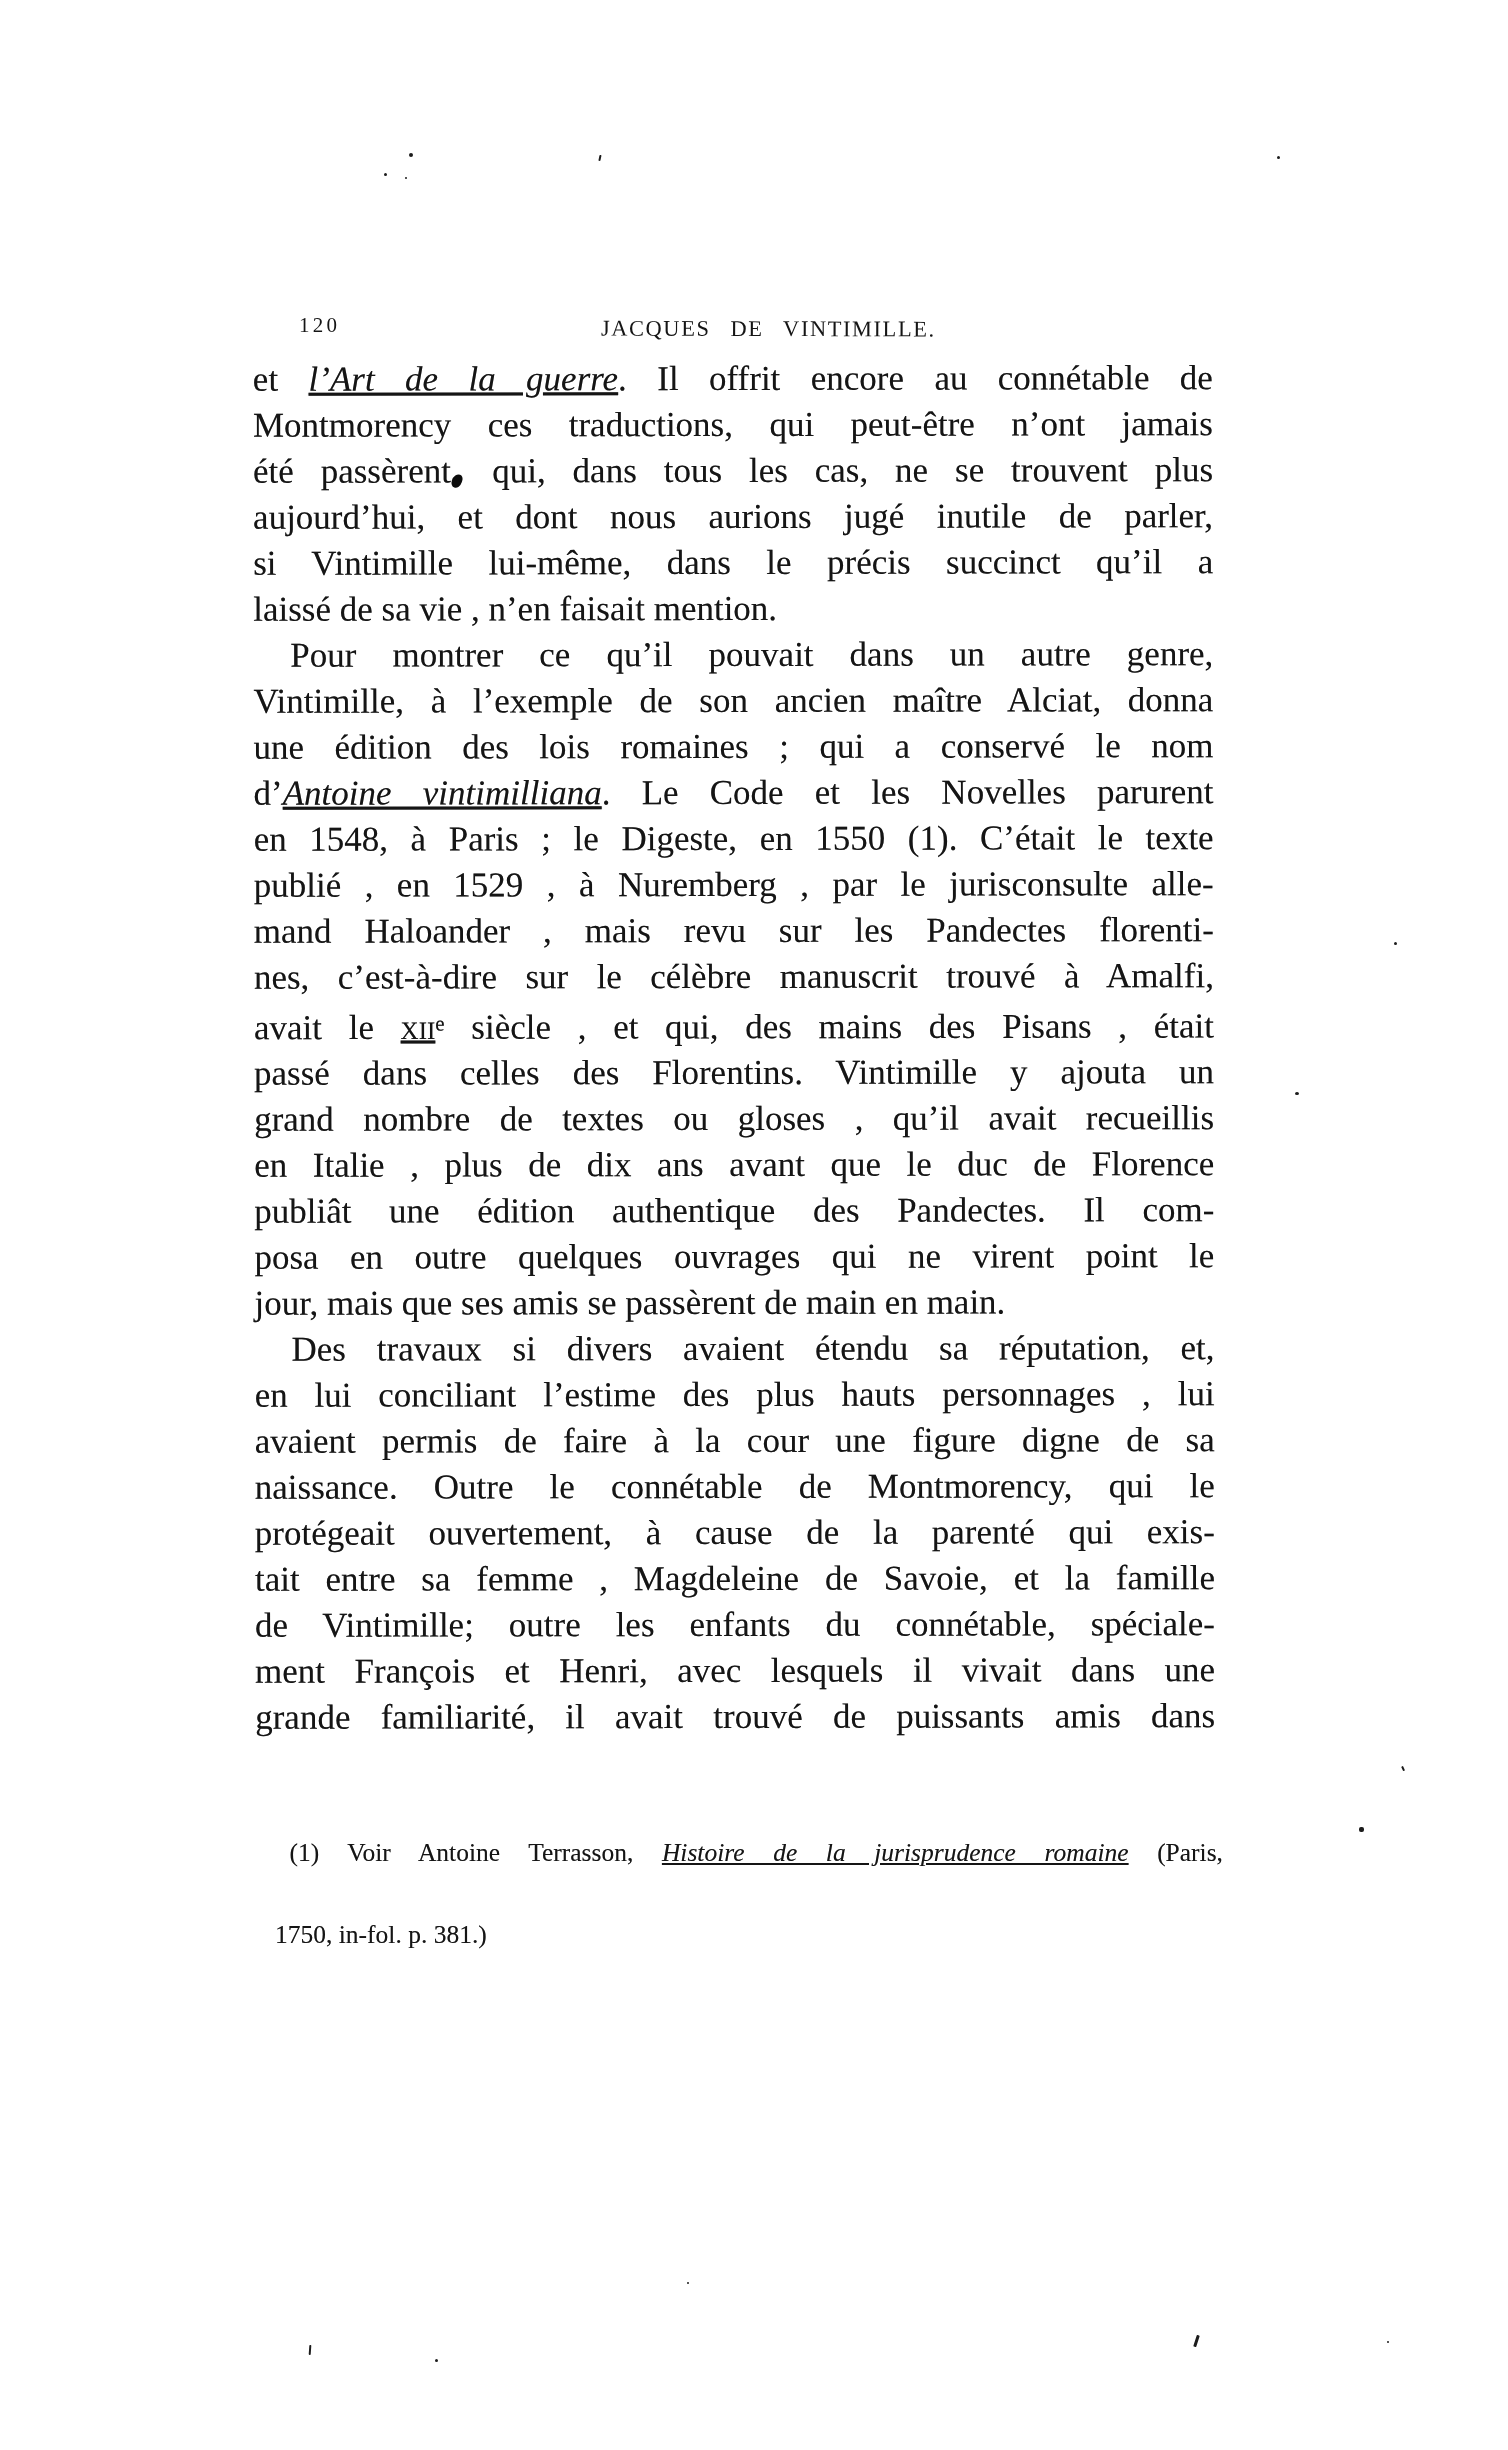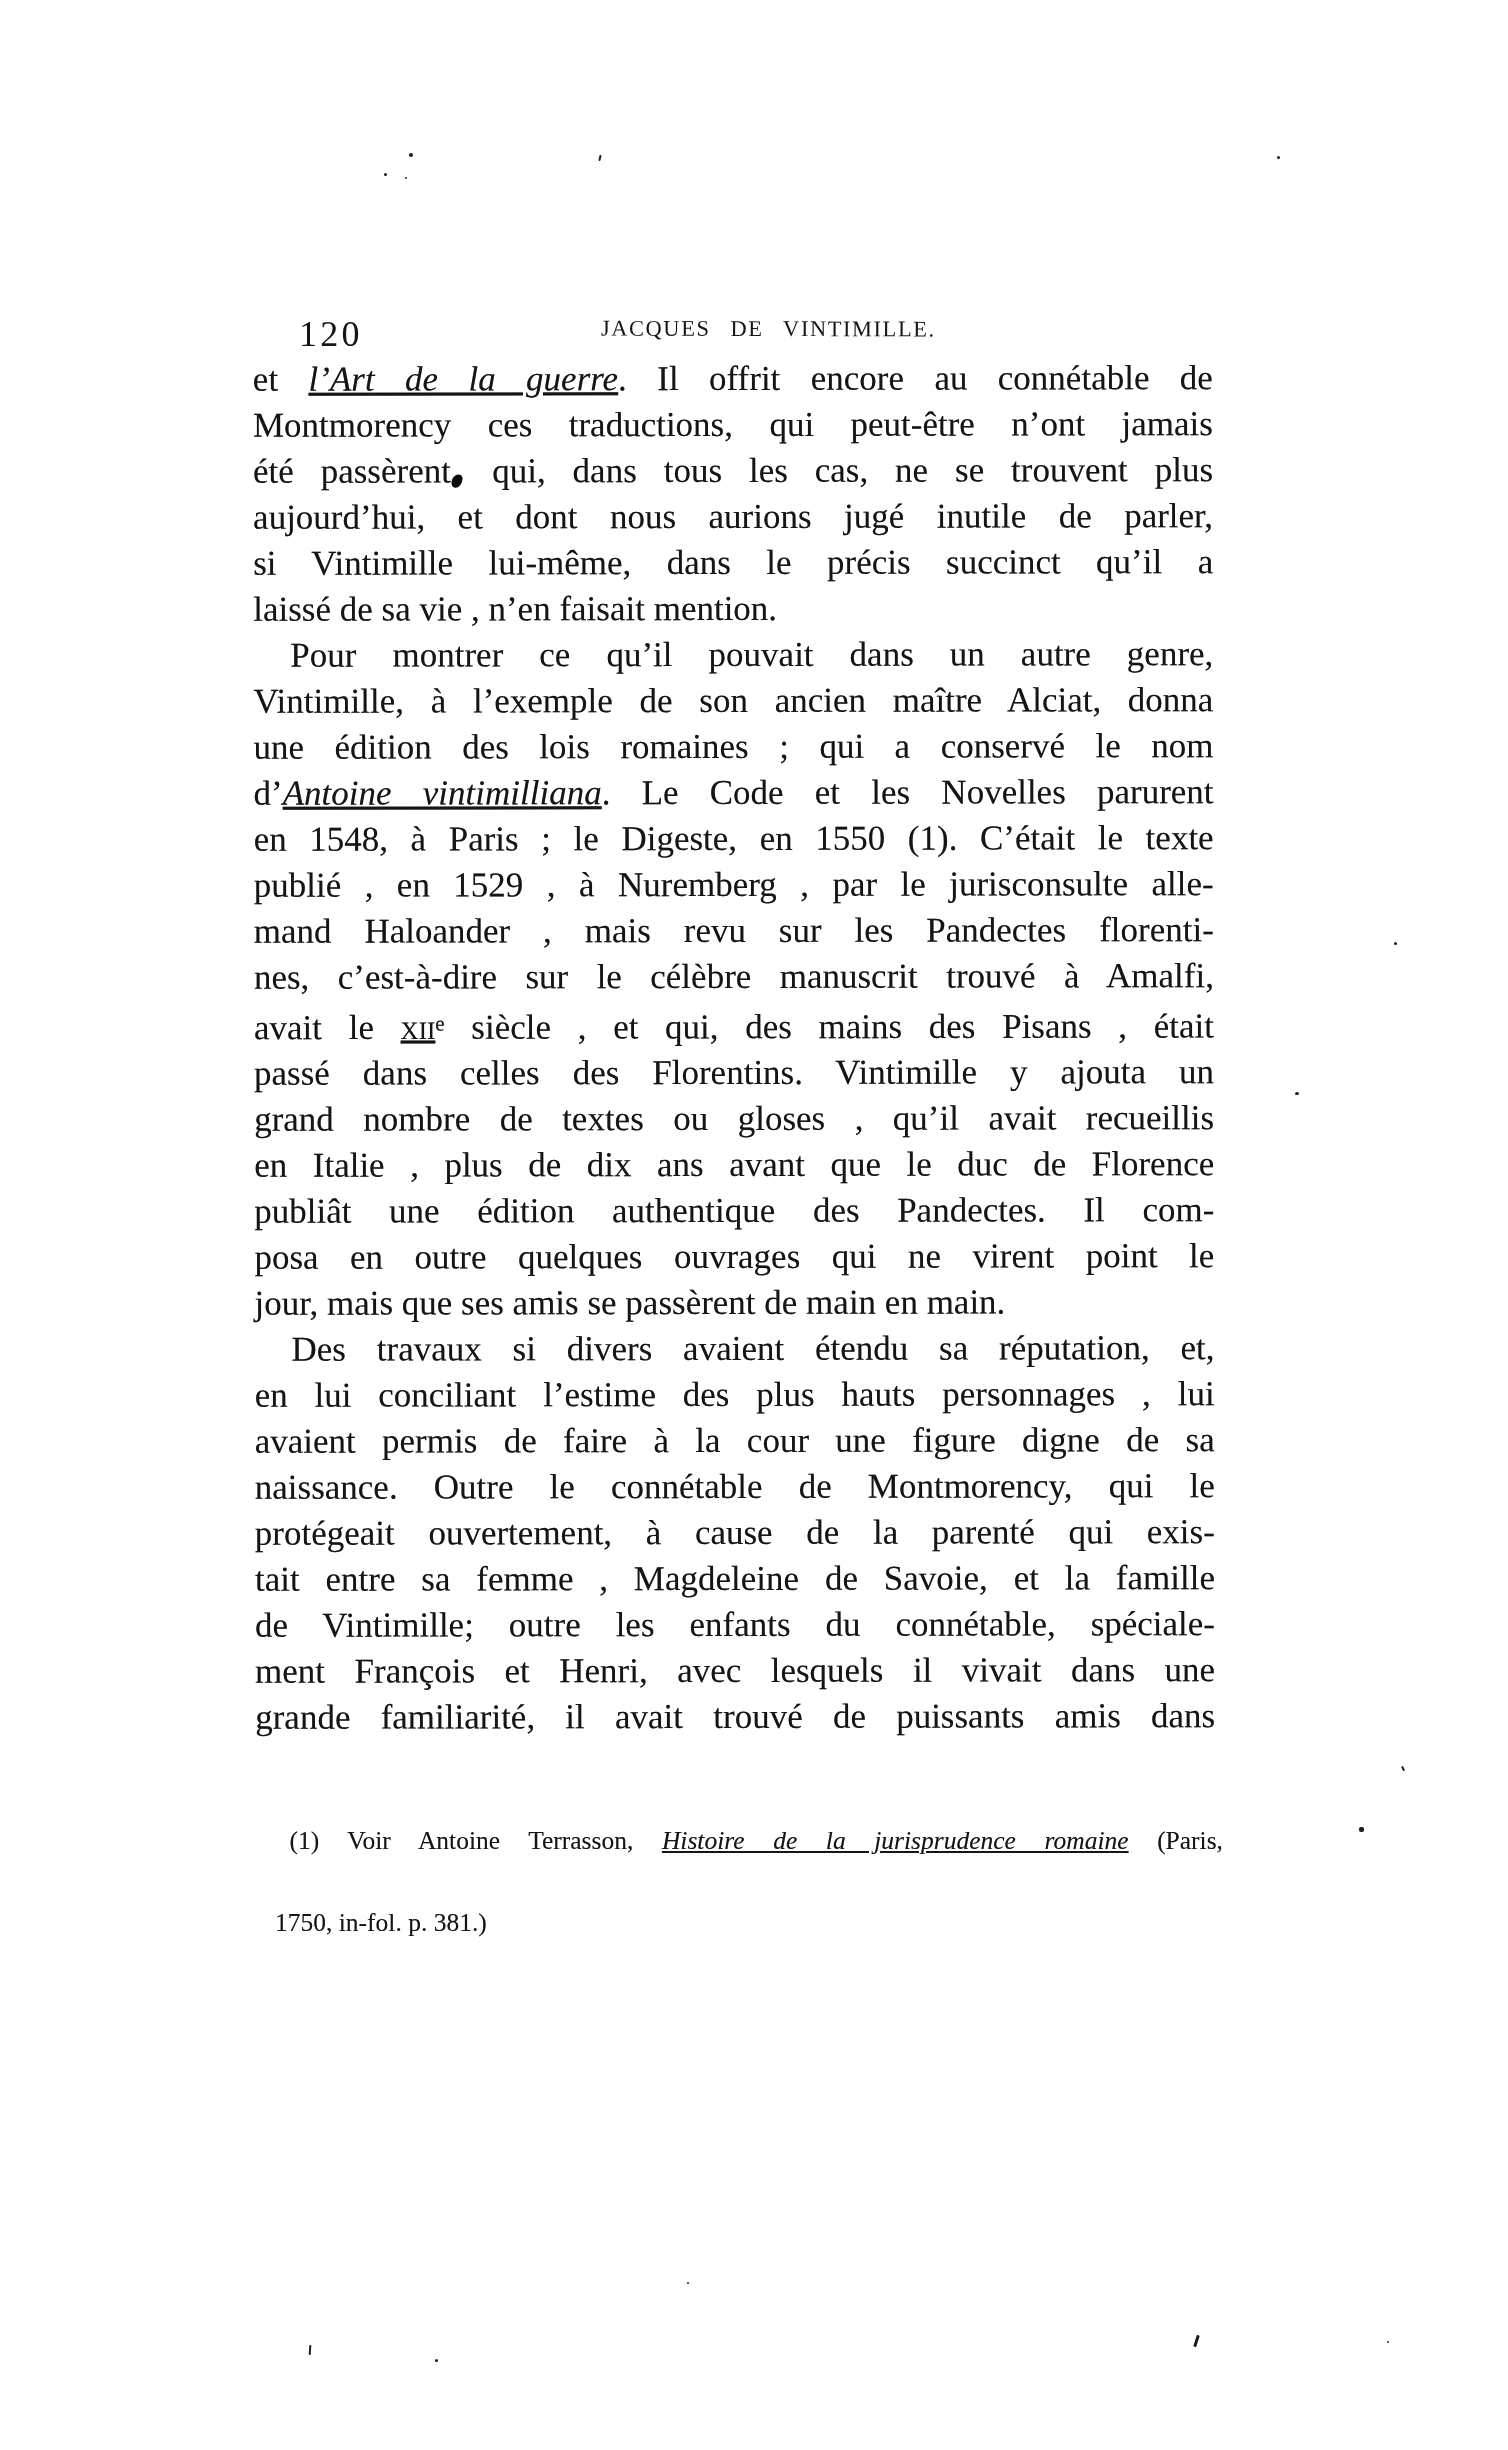--- a/index.html
+++ b/index.html
@@ -4,21 +4,21 @@
 <style>
   html,body{margin:0;padding:0;}
   body{
     width:1508px;height:2450px;position:relative;overflow:hidden;
     background:#ffffff;color:#151515;
     font-family:"Liberation Serif","DejaVu Serif",serif;
   }
   .page{position:absolute;left:0;top:0;width:100%;height:100%;}
   .pagenum{
     position:absolute;left:299px;top:313px;
-    font-size:36px;letter-spacing:3.2px;
+    font-size:21px;letter-spacing:3.2px;
   }
   .running-header{
     position:absolute;left:601px;top:316px;
     font-size:22.4px;letter-spacing:1.6px;word-spacing:12.8px;white-space:nowrap;
     transform:rotate(0.15deg);
   }
   .textblock{
     position:absolute;left:254px;top:356px;width:960px;
     font-size:35px;line-height:46px;
     text-shadow:0 0 0.6px rgba(15,15,15,0.45);
@@ -35,21 +35,21 @@
     border-radius:60% 40% 55% 45%;transform:translateY(5.6px) rotate(18deg);
     margin:0 3.2px 0 0.8px;
   }
   .footnote{
     position:absolute;left:275px;top:1822px;width:948px;
     font-size:25.5px;line-height:38px;
     text-shadow:0 0 0.5px rgba(15,15,15,0.4);
   }
   .fline{text-align:justify;text-align-last:justify;}
   .fline.end{text-align-last:left;margin-top:44px;}
-  .f-indent{text-indent:14.4px;}
+  .f-indent{text-indent:14.4px;margin-top:12px;}
   .speck{position:absolute;background:#1c1c1c;border-radius:50%;}
 </style>
 </head>
 <body>
 
 <div class="page">
 
   <div class="pagenum">120</div>
   <div class="running-header">JACQUES DE VINTIMILLE.</div>
 

